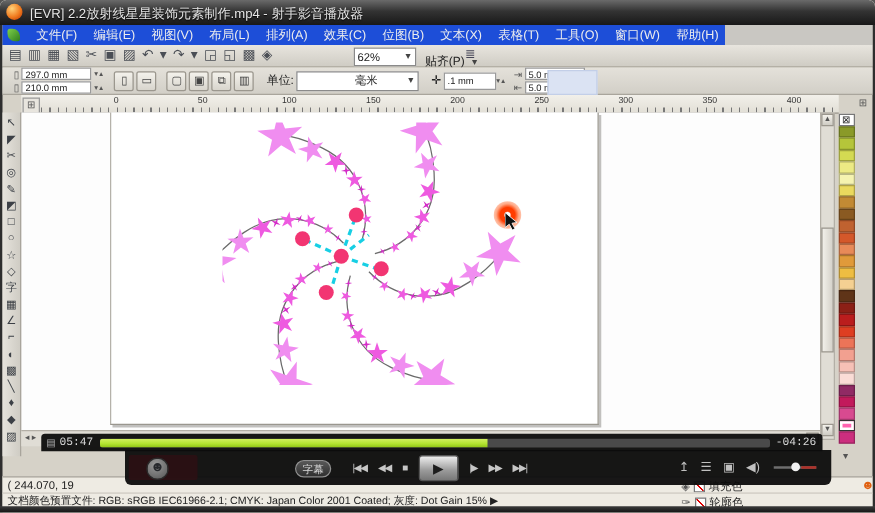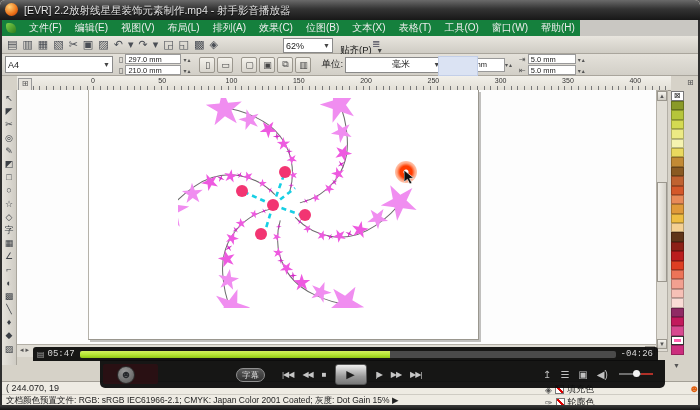--- a/index.html
+++ b/index.html
@@ -10,21 +10,21 @@
   
   #titlebar{left:0;top:0;width:700px;height:20px;
     background:linear-gradient(#6a6a6a,#333 45%,#181818);border-radius:5px 5px 0 0;}
   #app-icon{left:5px;top:3px;width:13px;height:13px;border-radius:50%;
     background:radial-gradient(circle at 35% 30%,#ffd27a,#f07a1e 55%,#b32f00);}
   #title-text{left:24px;top:4px;font-size:10.5px;color:#e6e6e6;text-shadow:0 1px 1px #000;white-space:nowrap;}
   #frame-left{left:0;top:20px;width:2px;height:390px;background:#2e2e2e;}
   #frame-right{left:698px;top:20px;width:2px;height:390px;background:#2e2e2e;}
   #frame-bottom{left:0;top:405px;width:700px;height:5px;background:linear-gradient(#3c3c3c,#141414);}
   
-  #menubar{left:2px;top:20px;width:578px;height:16px;background:#15803d;display:flex;align-items:center;gap:13px;padding-left:4px;box-sizing:border-box;}
+  #menubar{left:2px;top:20px;width:578px;height:16px;background:#1d4ed8;display:flex;align-items:center;gap:13px;padding-left:4px;box-sizing:border-box;}
   #menubar-right{left:580px;top:20px;width:118px;height:16px;background:#c9c7c2;}
   #coreldraw-logo{width:10px;height:10px;background:linear-gradient(135deg,#7ed04a,#2e7d1d);border-radius:2px 6px 2px 6px;flex:0 0 auto;}
   .menu-item{color:#ededed;font-size:10px;white-space:nowrap;}
   
   #toolbar{left:2px;top:36px;width:696px;height:18px;background:linear-gradient(#e8e5de,#cfccc4);
     border-bottom:1px solid #a9a59c;display:flex;align-items:center;gap:5px;padding-left:5px;box-sizing:border-box;}
   .tbtn{font-size:11px;color:#4a4e55;line-height:13px;}
   .combo{background:#fff;border:1px solid #8a8a8a;height:13px;display:flex;align-items:center;
     font-size:9px;color:#222;padding:0 2px;justify-content:space-between;}
   .carrot{font-size:7px;color:#444;}
@@ -176,24 +176,20 @@
       <span class="carrot">▼</span>
     </div>
   </div>
   <div class="abs" style="left:332px;top:39px;">
     <span id="snap-label">贴齐(P)</span>
     <span class="carrot">▼</span>
   </div>
   <div class="abs" style="left:372px;top:38px;font-size:10px;color:#445;">≣</div>
 
   <div id="propbar" class="abs">
-    <div class="combo" id="paper-combo">
-      <span>A4</span>
-      <span class="carrot">▼</span>
-    </div>
     <div class="sizes">
       <div class="size-row">
         <span class="pagebox">▯</span>
         <span class="size-field">297.0 mm</span>
         <span class="spin">▾▴</span>
       </div>
       <div class="size-row">
         <span class="pagebox">▯</span>
         <span class="size-field">210.0 mm</span>
         <span class="spin">▾▴</span>

